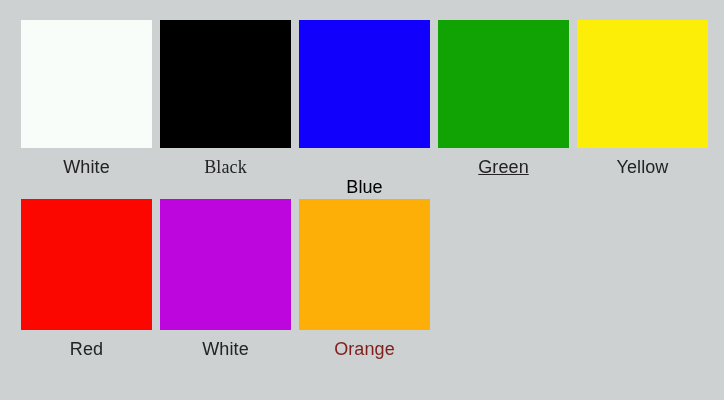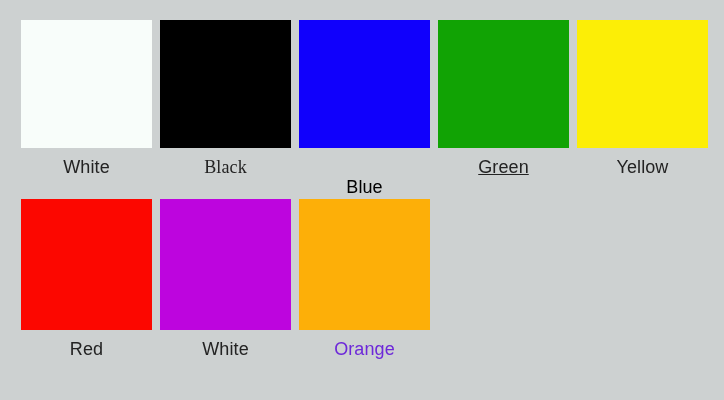--- a/index.html
+++ b/index.html
@@ -105,20 +105,20 @@
       <div class="swatch-label" style="color: rgb(35, 35, 35);">Red</div>
     </div>
 
     <div class="swatch-cell">
       <div class="swatch-chip" style="background-color: rgb(189, 5, 222);"></div>
       <div class="swatch-label" style="color: rgb(35, 35, 35);">White</div>
     </div>
 
     <div class="swatch-cell">
       <div class="swatch-chip" style="background-color: rgb(253, 175, 8);"></div>
-      <div class="swatch-label" style="color: #6d28d9;">Orange</div>
+      <div class="swatch-label" style="color: #7f1d1d;">Orange</div>
     </div>
 
 
 
   </div>
 
 </div>
 
 </body></html>

